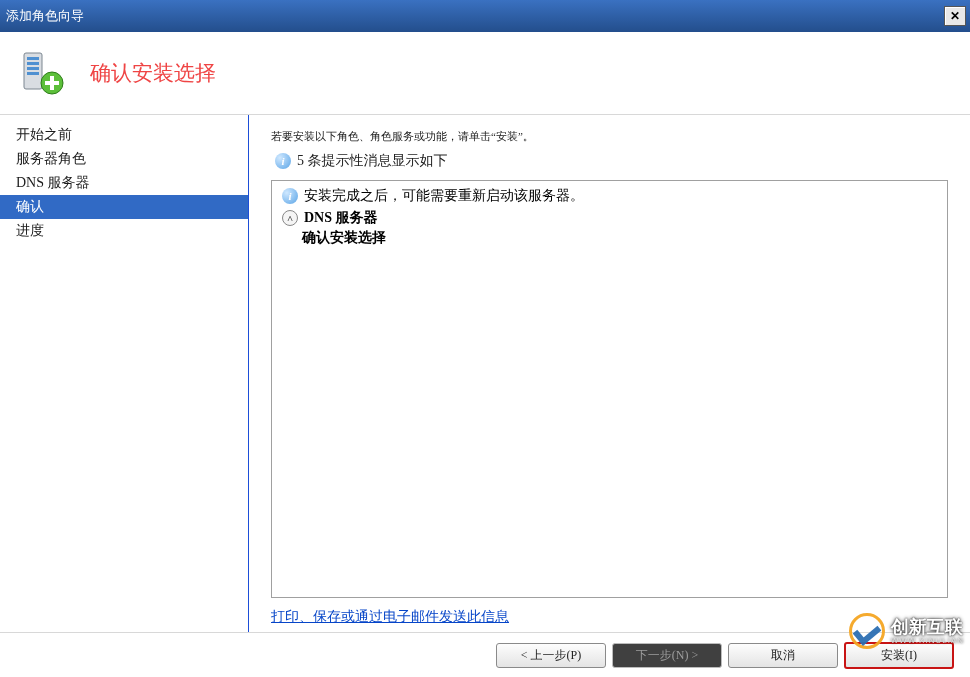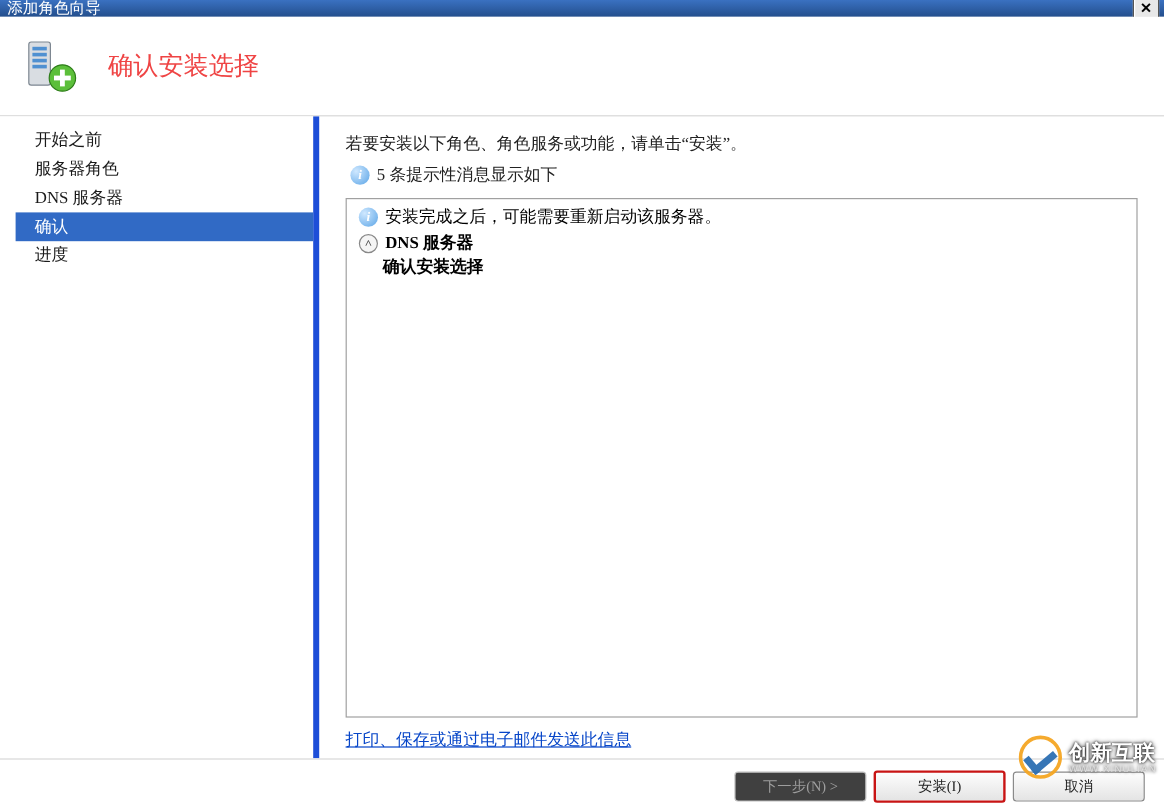--- a/index.html
+++ b/index.html
@@ -14,21 +14,21 @@
   }
   .wizard {
     width: 970px;
     height: 677px;
     display: flex;
     flex-direction: column;
     box-sizing: border-box;
     position: relative;
   }
   .title-bar {
-    height: 14px;
+    height: 32px;
     background: linear-gradient(to bottom, #3a71c1 0%, #234e8c 100%);
     color: #fff;
     display: flex;
     align-items: center;
     padding: 0 4px;
     font-size: 13px;
   }
   .title-bar .title-text {
     flex: 1;
     padding-left: 2px;
@@ -67,44 +67,43 @@
     font-weight: normal;
   }
   .body-area {
     flex: 1;
     display: flex;
     min-height: 0;
   }
   .sidebar {
     width: 248px;
     background: #fff;
-    border-right: 5px solid #1d4ed8;
+    border-right: 1px solid #1d4ed8;
     padding-top: 8px;
-    padding-left: 13px;
   }
   .sidebar-item {
     padding: 3px 0 3px 16px;
     font-size: 14px;
     color: #1a1a1a;
     cursor: pointer;
     font-family: SimSun, serif;
   }
   .sidebar-item.selected {
     background: #316ac5;
     color: #fff;
   }
   .content {
     flex: 1;
     padding: 14px 22px 0 22px;
     display: flex;
     flex-direction: column;
     min-height: 0;
   }
   .intro-line {
-    font-size: 14px;
+    font-size: 11px;
     color: #222;
     font-family: SimSun, serif;
   }
   .info-line {
     margin-top: 8px;
     margin-left: 4px;
     font-size: 14px;
     color: #222;
     display: flex;
     align-items: center;
@@ -307,23 +306,24 @@
         <div class="service-row">确认安装选择</div>
       </div>
 
       <div class="link-row">
         <a href="#">打印、保存或通过电子邮件发送此信息</a>
       </div>
     </div>
   </div>
 
   <div class="button-bar">
+    <div class="btn">&lt; 上一步(P)</div>
     <div class="btn disabled">下一步(N) &gt;</div>
+    <div class="btn">取消</div>
     <div class="btn highlight">安装(I)</div>
-    <div class="btn">取消</div>
   </div>
 
   <div class="watermark">
     <div class="watermark-circle"></div>
     <div>
       <div class="watermark-text">创新互联</div>
       <div class="watermark-sub">WWW.XINULIAN</div>
     </div>
   </div>
 

